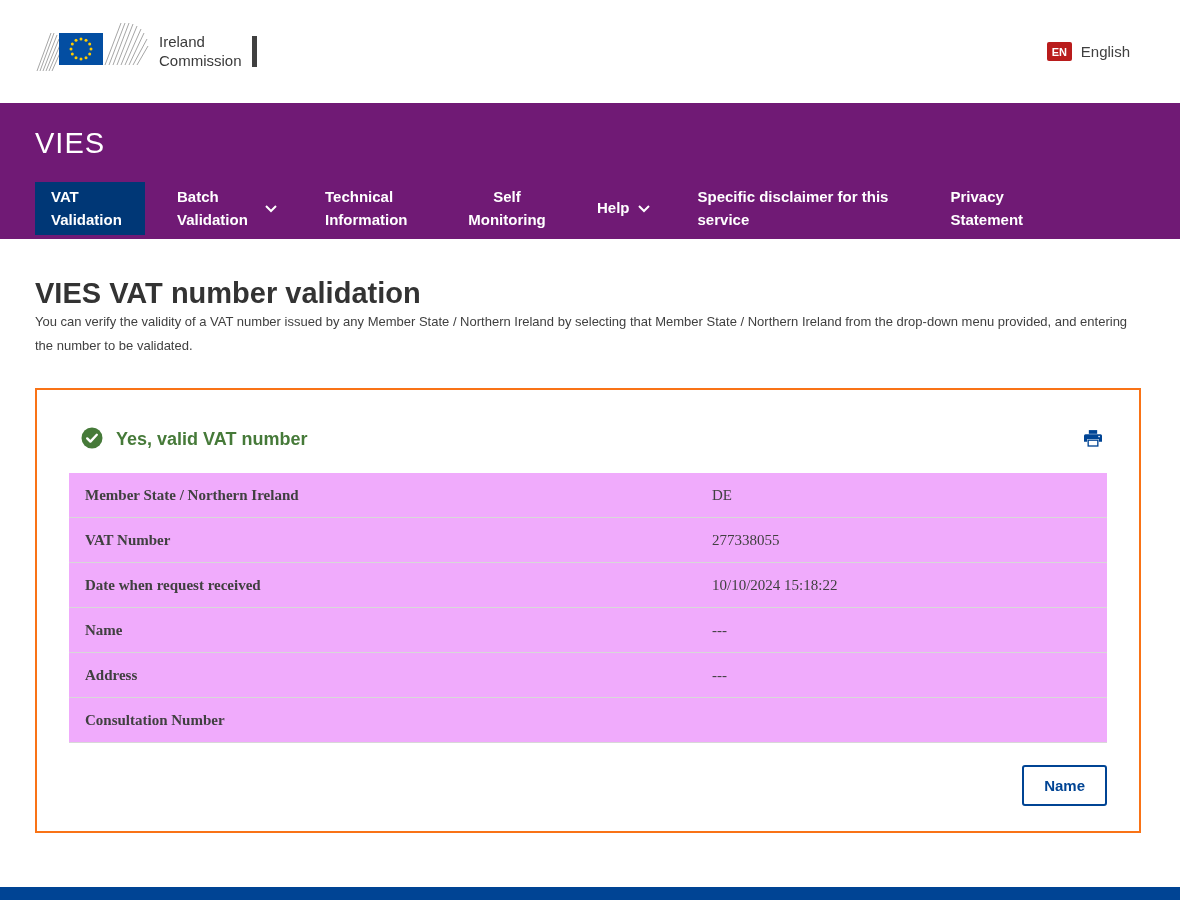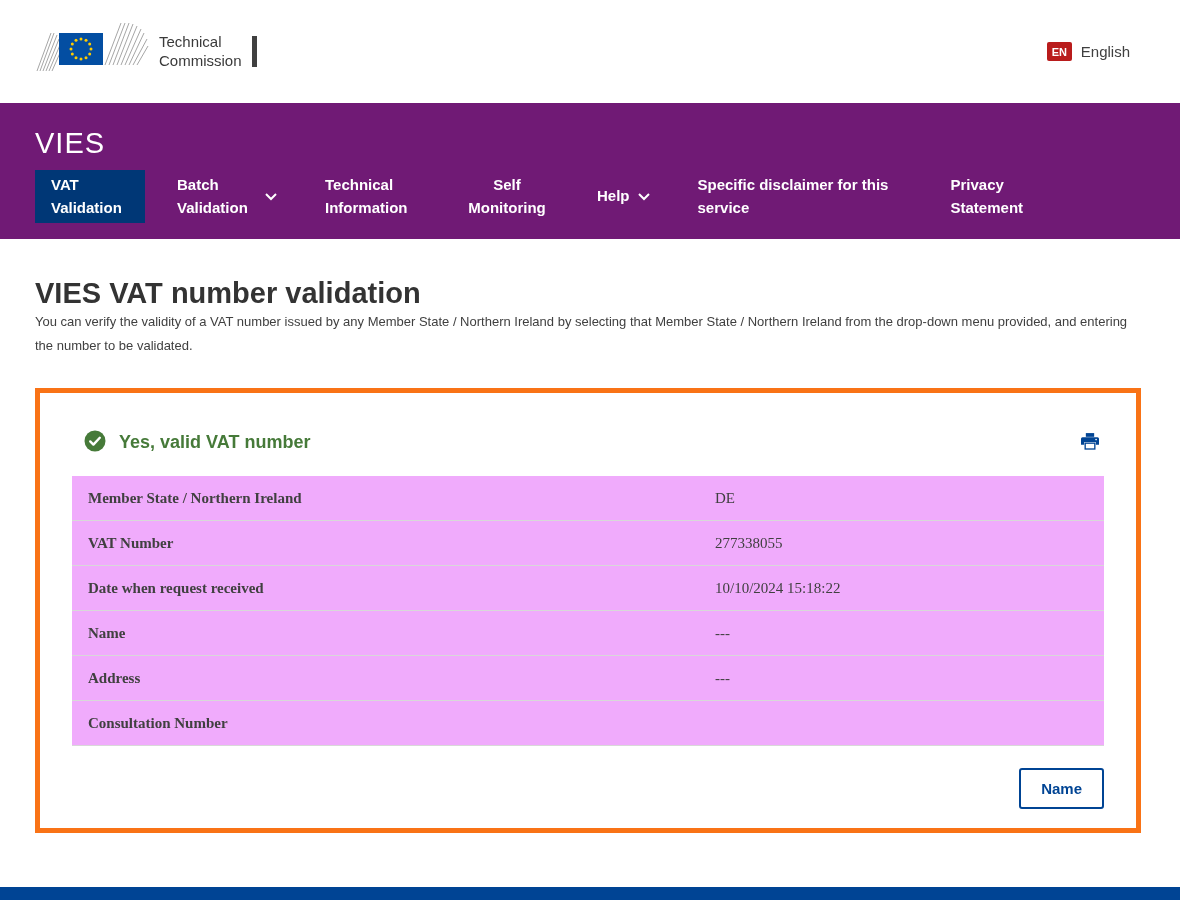--- a/index.html
+++ b/index.html
@@ -33,21 +33,21 @@
   }
   .lang-label { margin-left:9px; font-size:15px; color:#404040; }
 
   
   .blue-band { background:#701a75; height:136px; position:relative; }
   .app-title {
     color:#fff; font-size:29px; font-weight:400; letter-spacing:1px;
     padding:24px 0 0 35px;
   }
   .main-nav {
-    position:absolute; bottom:16px; left:35px; right:0;
+    position:absolute; bottom:4px; left:35px; right:0;
     display:flex; align-items:stretch;
   }
   .nav-item {
     height:53px; display:flex; align-items:center;
     padding:0 16px; margin-right:16px;
     color:#fff; font-size:15px; font-weight:bold; line-height:1.5;
     cursor:pointer;
   }
   .nav-item.active { background:#003776; }
   .nav-label { display:inline-block; }
@@ -65,21 +65,21 @@
     margin-top:38px; font-size:29px; font-weight:bold; color:#333333;
   }
   .intro {
     font-size:13px; line-height:1.85; color:#404040;
     max-width:1106px;
   }
 
   .result-card {
     margin-top:30px;
     width:1106px; height:445px;
-    border:5px solid #f97316;
+    border:2px solid #f97316;
     background:#fff;
     padding:26px 32px 24px 32px;
   }
   .status-row {
     display:flex; align-items:center; justify-content:space-between;
     padding:10px 2px 20px 12px;
   }
   .status-left { display:flex; align-items:center; }
   .status-text { margin-left:13px; color:#467a39; font-size:18px; font-weight:bold; }
   .print-btn { background:none; border:none; cursor:pointer; padding:2px; }
@@ -144,21 +144,21 @@
           <circle cx="46" cy="38" r="1.5"></circle>
             <circle cx="41" cy="36.7" r="1.5"></circle>
           <circle cx="37.3" cy="33" r="1.5"></circle>
             <circle cx="36" cy="28" r="1.5"></circle>
           <circle cx="37.3" cy="23" r="1.5"></circle>
             <circle cx="41" cy="19.3" r="1.5"></circle>
         </g>
       </svg>
     </span>
     <div class="logo-text">
-      <div>Technical</div>
+      <div>Ireland</div>
       <div>Commission</div>
     </div>
     <div class="logo-bar"></div>
   </div>
 
   <div class="lang-switch">
     <span class="lang-badge">EN</span>
     <span class="lang-label">English</span>
   </div>
 </header>

